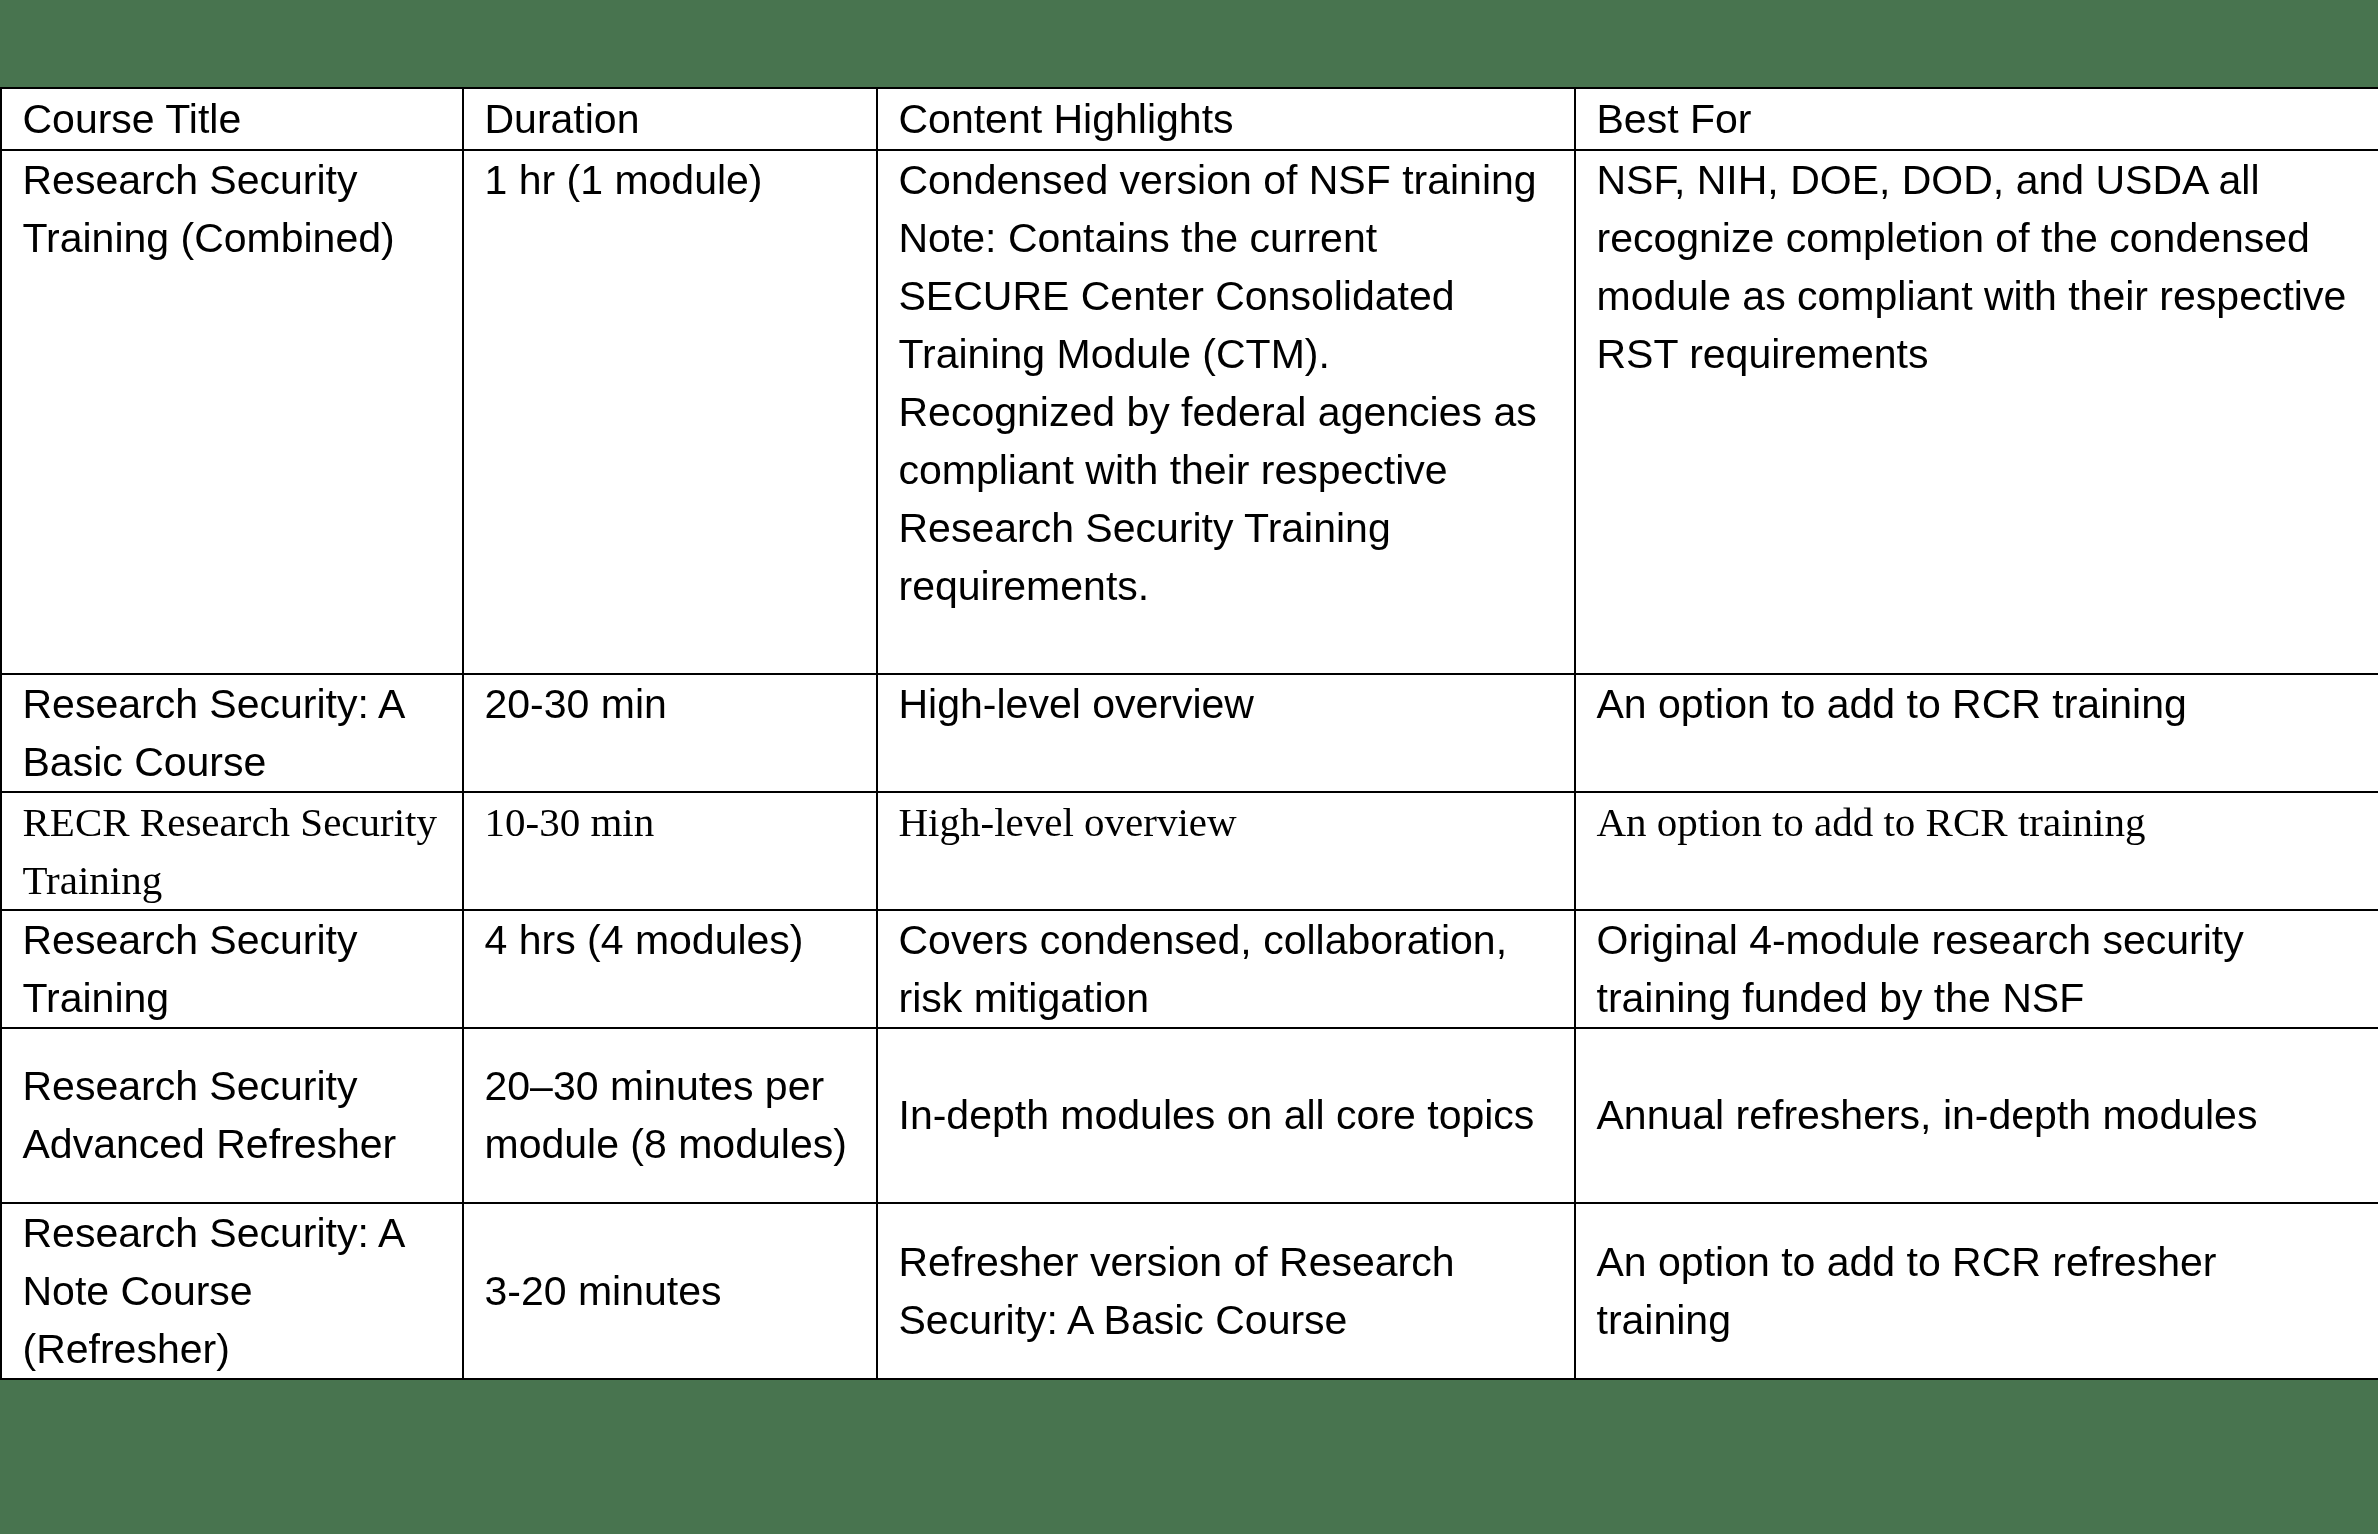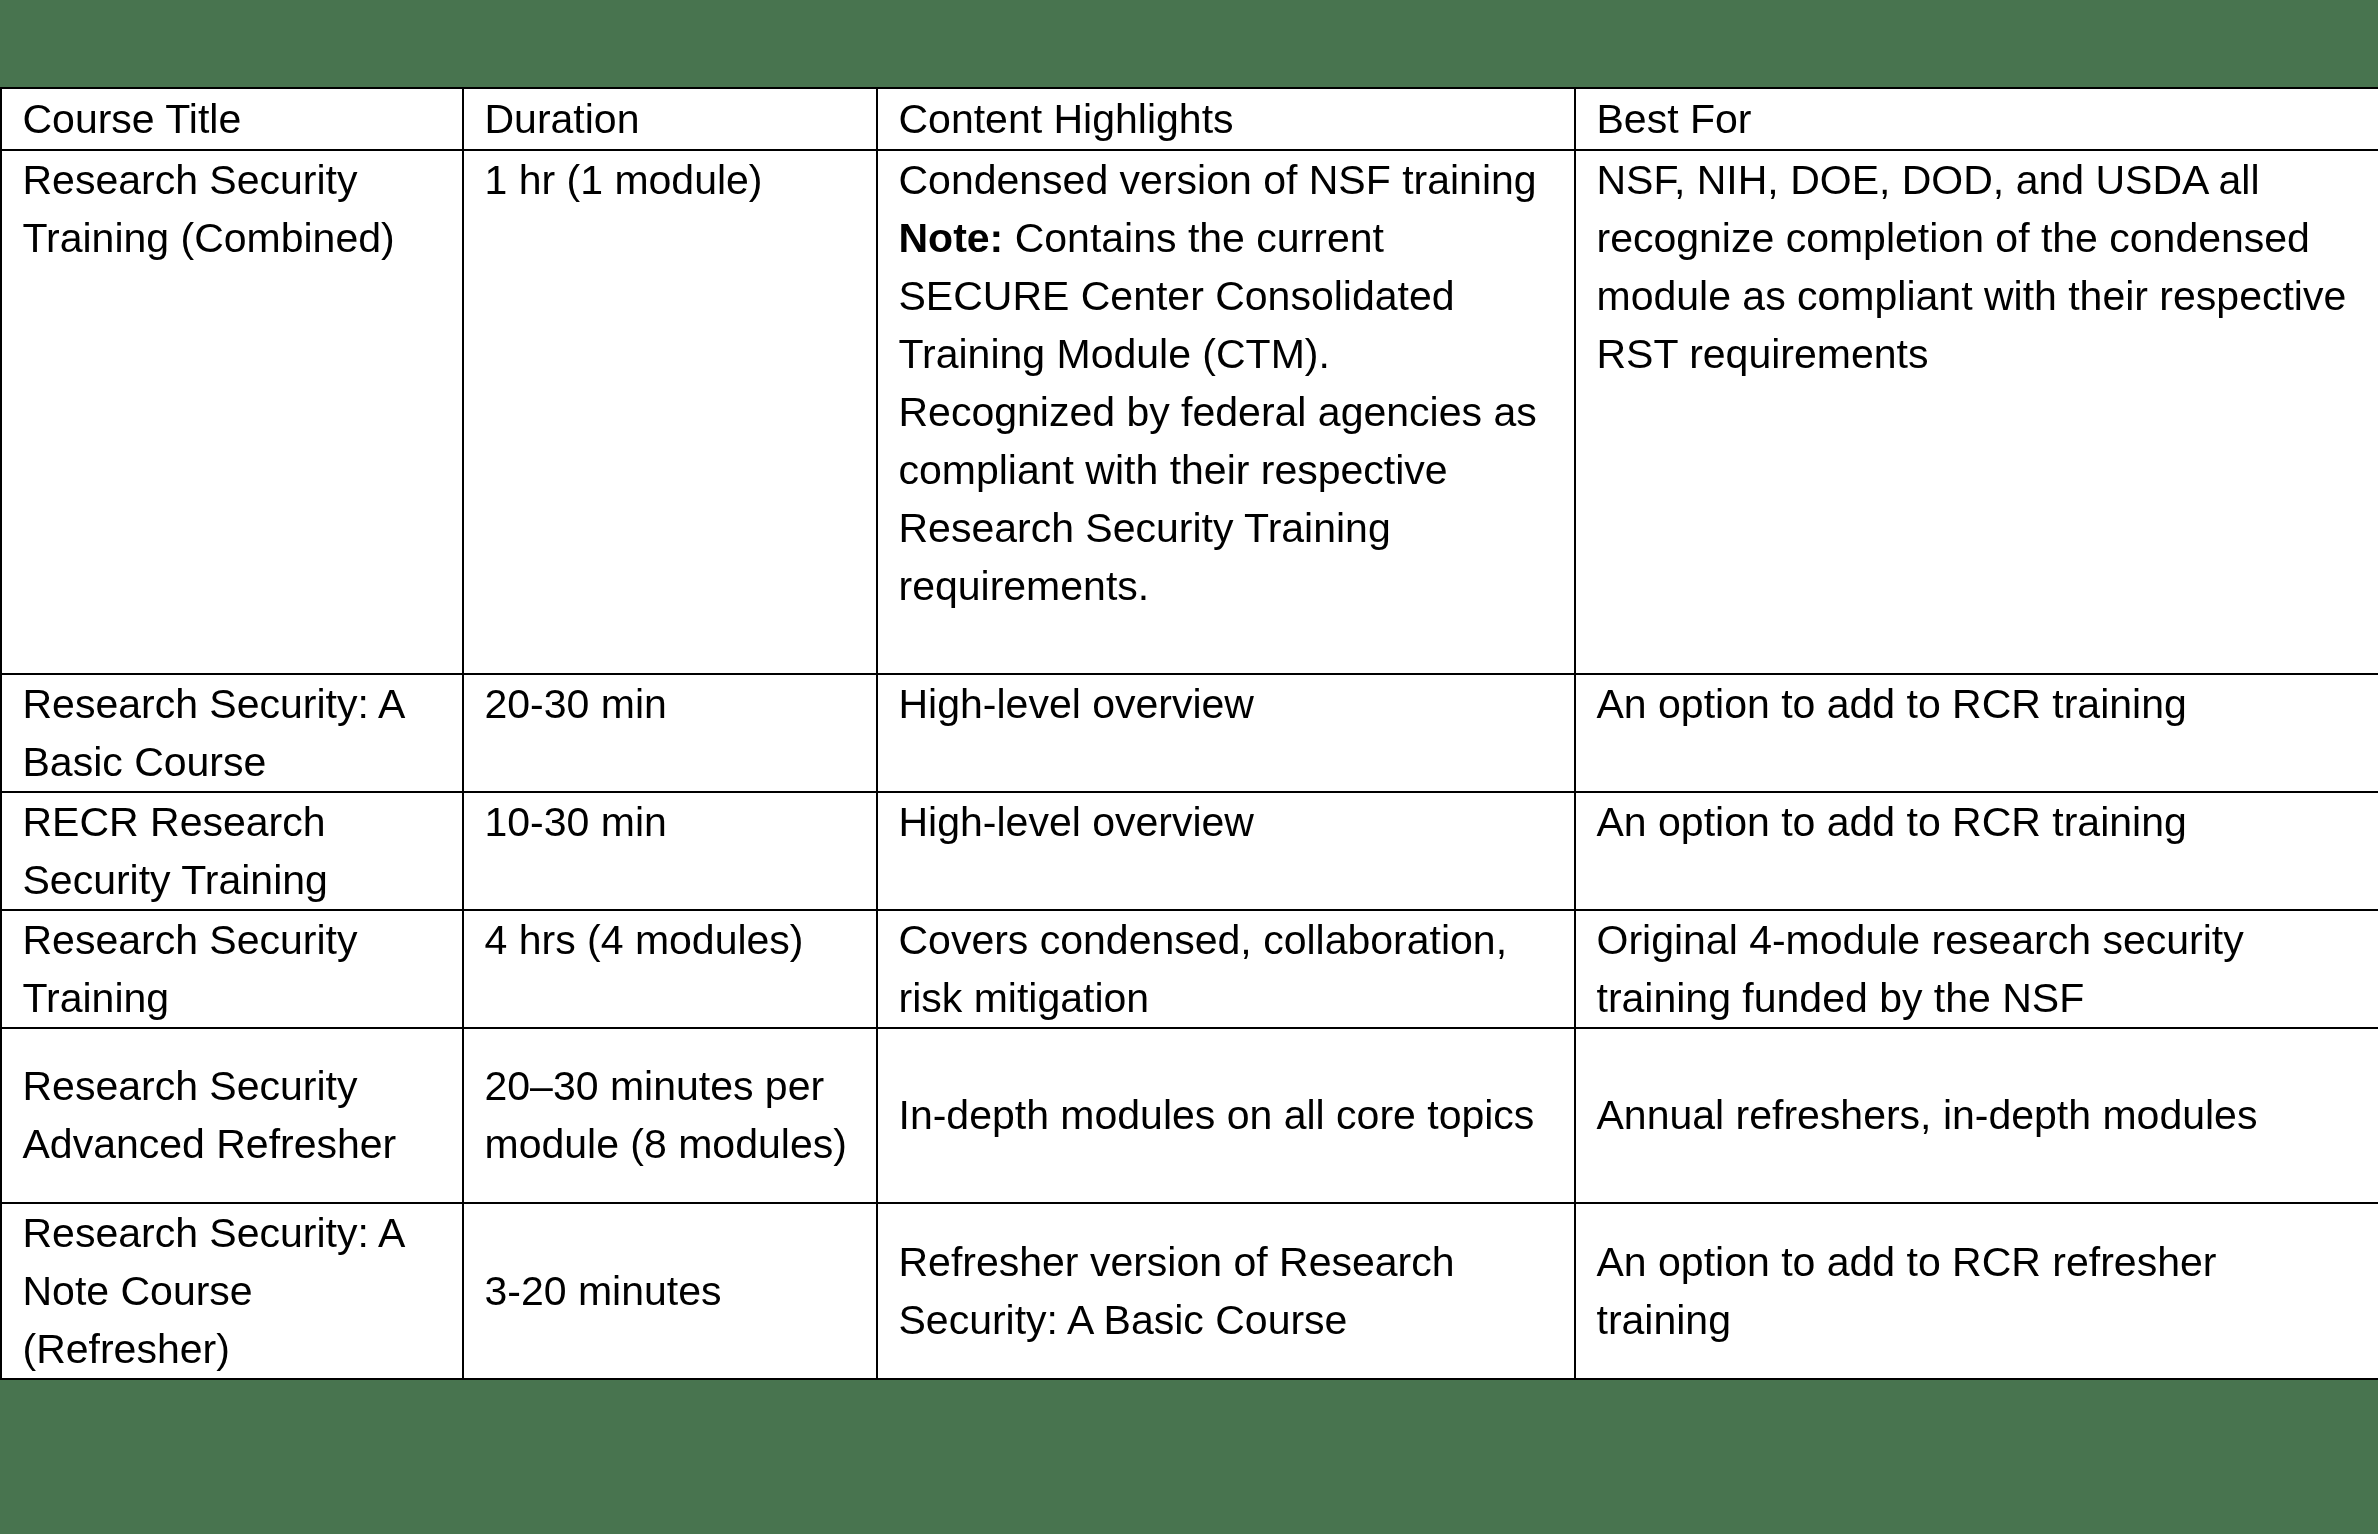--- a/index.html
+++ b/index.html
@@ -40,25 +40,25 @@
       text-align: left;
       padding: 0 18.6px 0 20.5px;
       vertical-align: top;
     }
     th {
       height: 56px;
       padding-top: 0.9px;
       padding-bottom: 0.9px;
     }
     td.mid { vertical-align: middle; }
-    .note-label { font-weight: bold; }
+    .note-label { font-weight: normal; }
     .note-text { }
     tr.r1 td { height: 522px; }
     tr.r2 td { height: 114px; margin-left: 32px; }
-    tr.r3 td { height: 114px; }
+    tr.r3 td { height: 114px; font-family: Liberation Serif, serif; }
     tr.r4 td { height: 114px; margin-left: 44px; }
     tr.r5 td { height: 173px; }
     tr.r6 td { height: 173px; }
   </style>
 </head>
 <body style="background: rgb(72, 116, 79);">
 
 <div class="table-wrap">
   <table>
     <colgroup>

